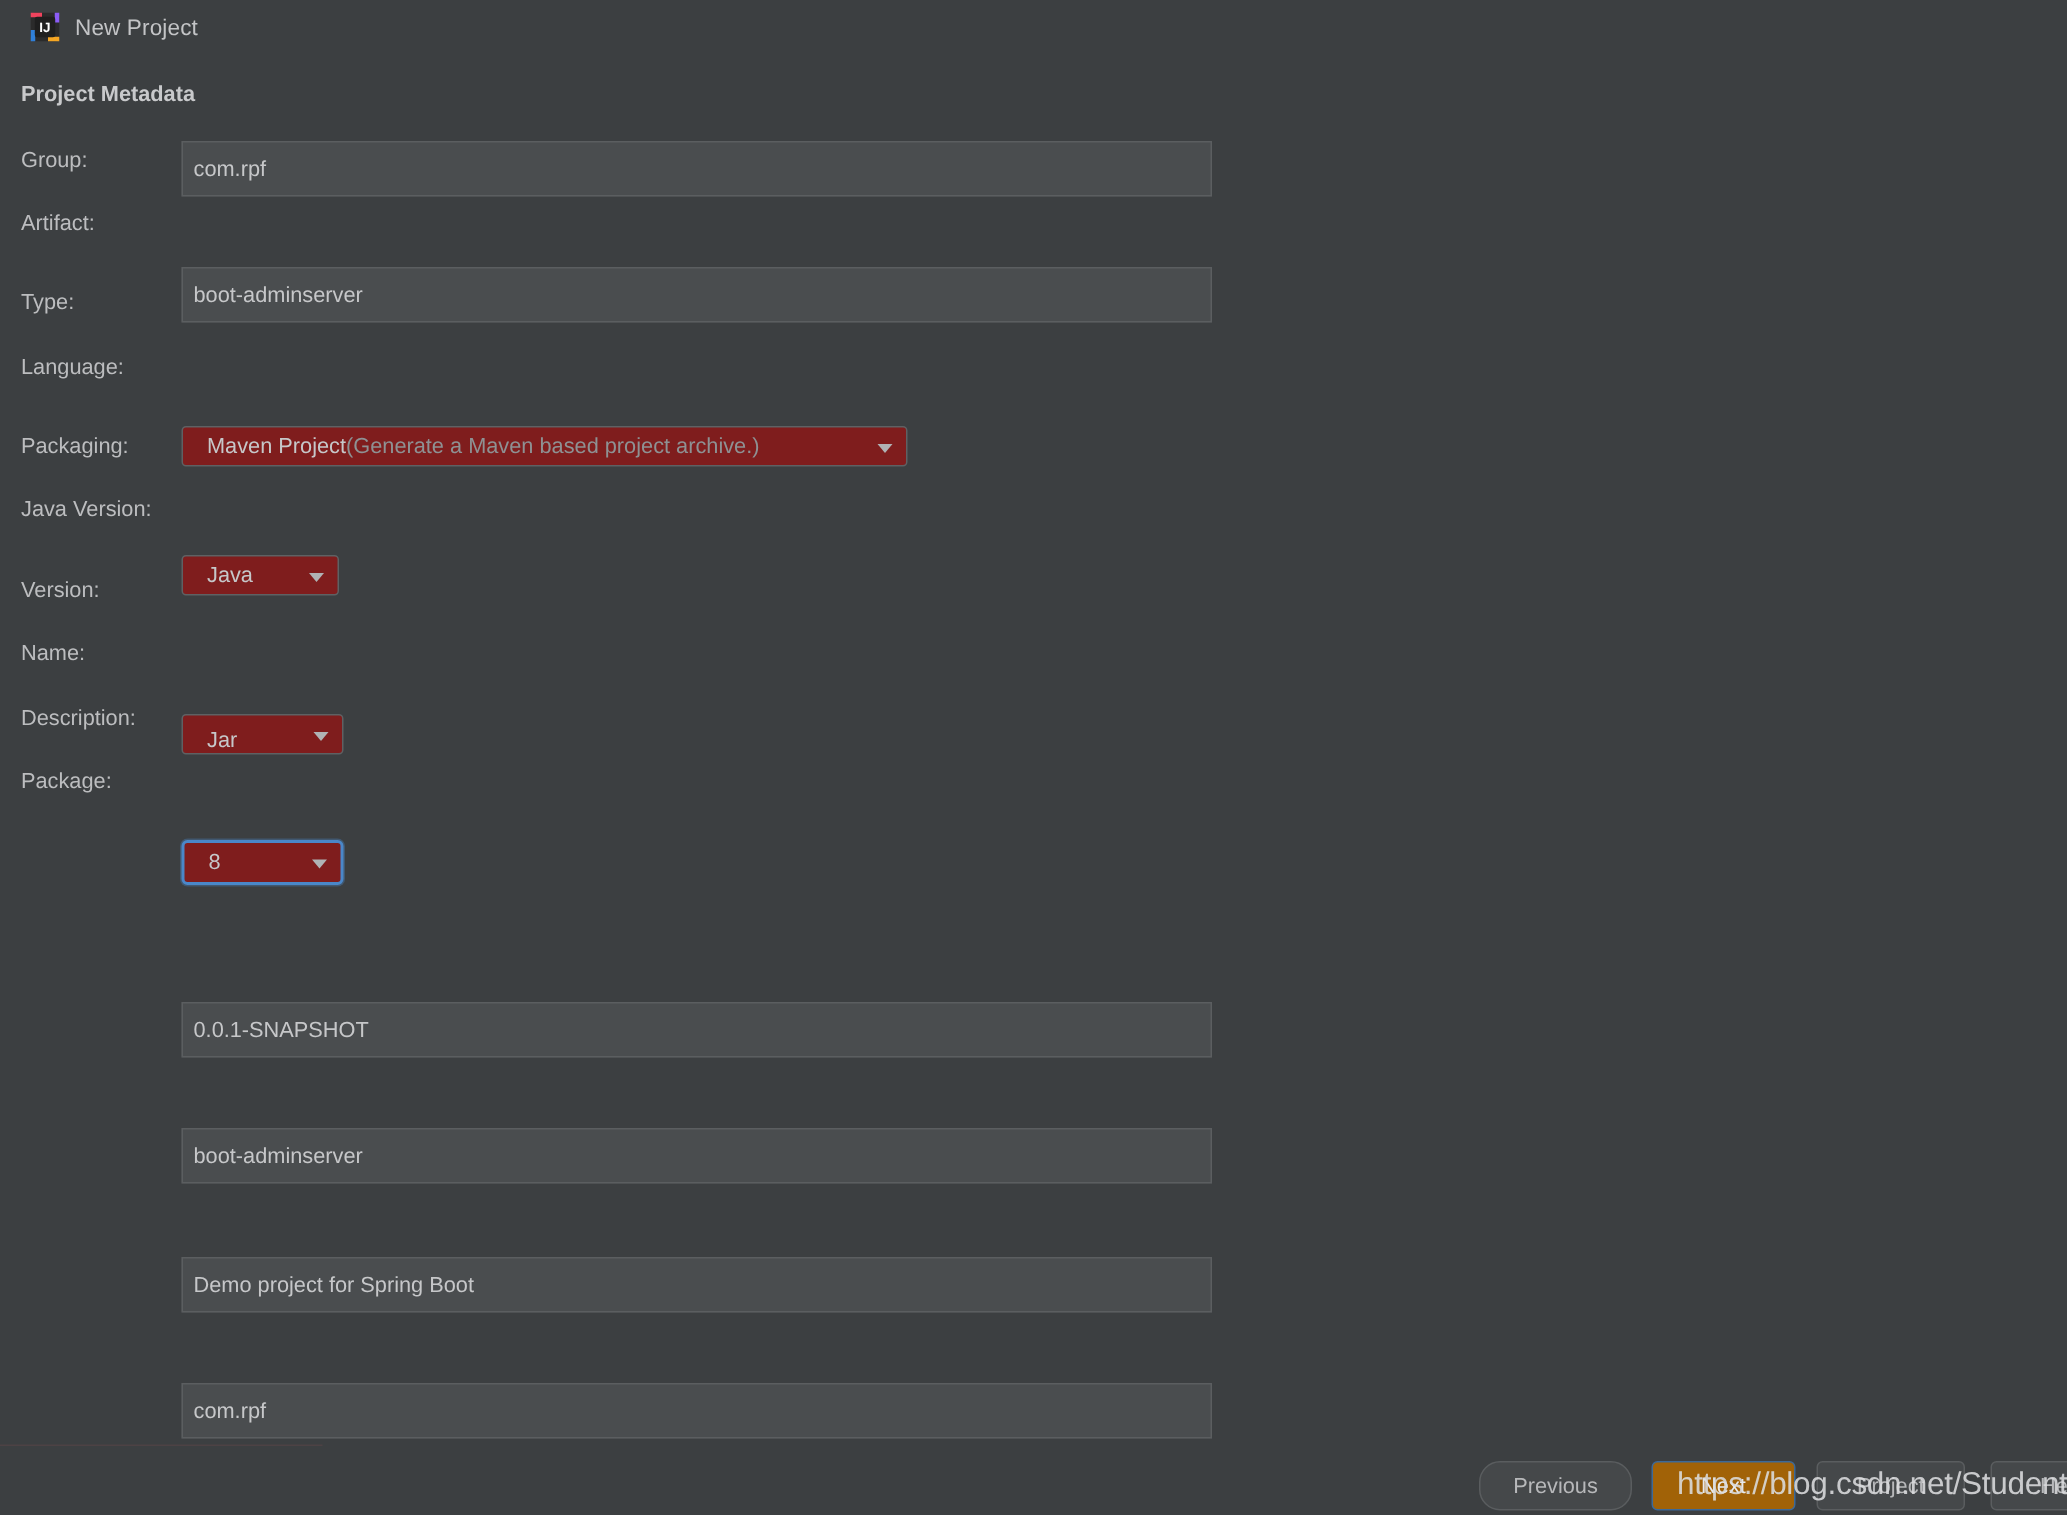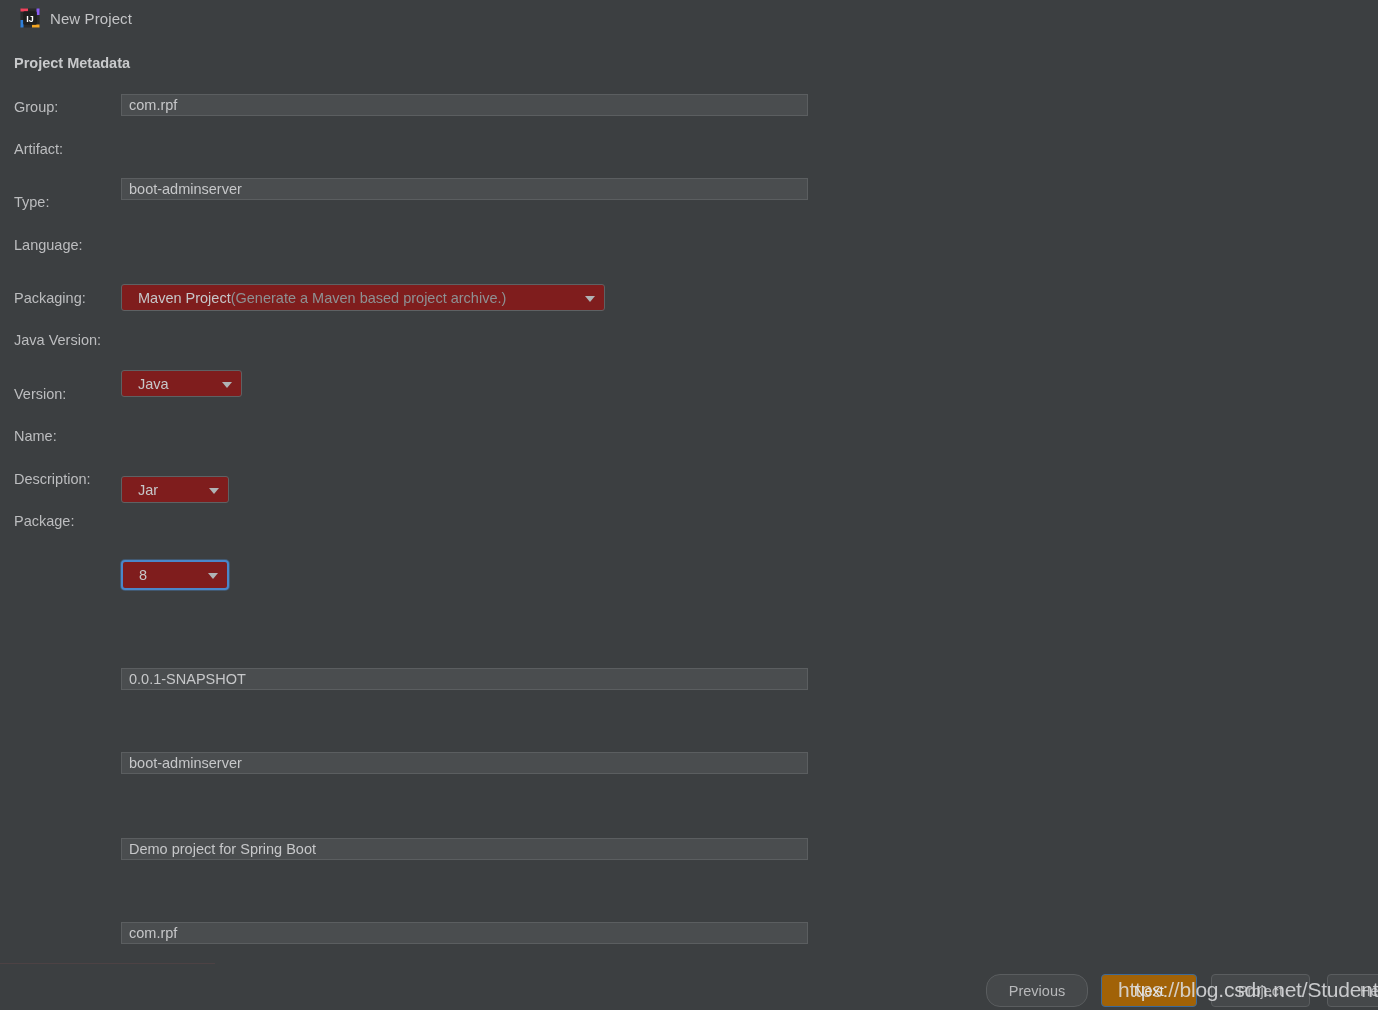--- a/index.html
+++ b/index.html
@@ -74,21 +74,21 @@
     font-size: 14.5px;
     color: #bcbdbf;
     white-space: nowrap;
     line-height: 26px;
   }
 
   
   .textfield {
     position: absolute;
     left: 121px;
-    height: 22px;
+    height: 37px;
     box-sizing: border-box;
     background: #4a4d4f;
     border: 1px solid #5b5e60;
     display: flex;
     align-items: center;
     padding-left: 7px;
     font-size: 14.5px;
     color: #c6c7c9;
     white-space: nowrap;
     overflow: hidden;
@@ -218,29 +218,29 @@
     <span class="row-label">Type:</span>
     <span class="combo" style="top:95px; width:484px;">
       <span>Maven Project</span>
       <span class="hint">(Generate a Maven based project archive.)</span>
       <span class="arrow"></span>
     </span>
   </div>
 
   <div class="row" style="top:138px;">
     <span class="row-label">Language:</span>
-    <span class="combo" style="top:138px; width:121px;">
+    <span class="combo" style="top:138px; width:105px;">
       <span>Java</span>
       <span class="arrow"></span>
     </span>
   </div>
 
   <div class="row" style="top:191px;">
     <span class="row-label">Packaging:</span>
-    <span class="combo" style="top:191px; width:108px;">
+    <span class="combo" style="top:191px; width:108px;align-items:flex-end;">
       <span>Jar</span>
       <span class="arrow"></span>
     </span>
   </div>
 
   <div class="row" style="top:233px;">
     <span class="row-label">Java Version:</span>
     <span class="combo focused" style="top:233px; width:108px; height:30px;">
       <span>8</span>
       <span class="arrow"></span>

